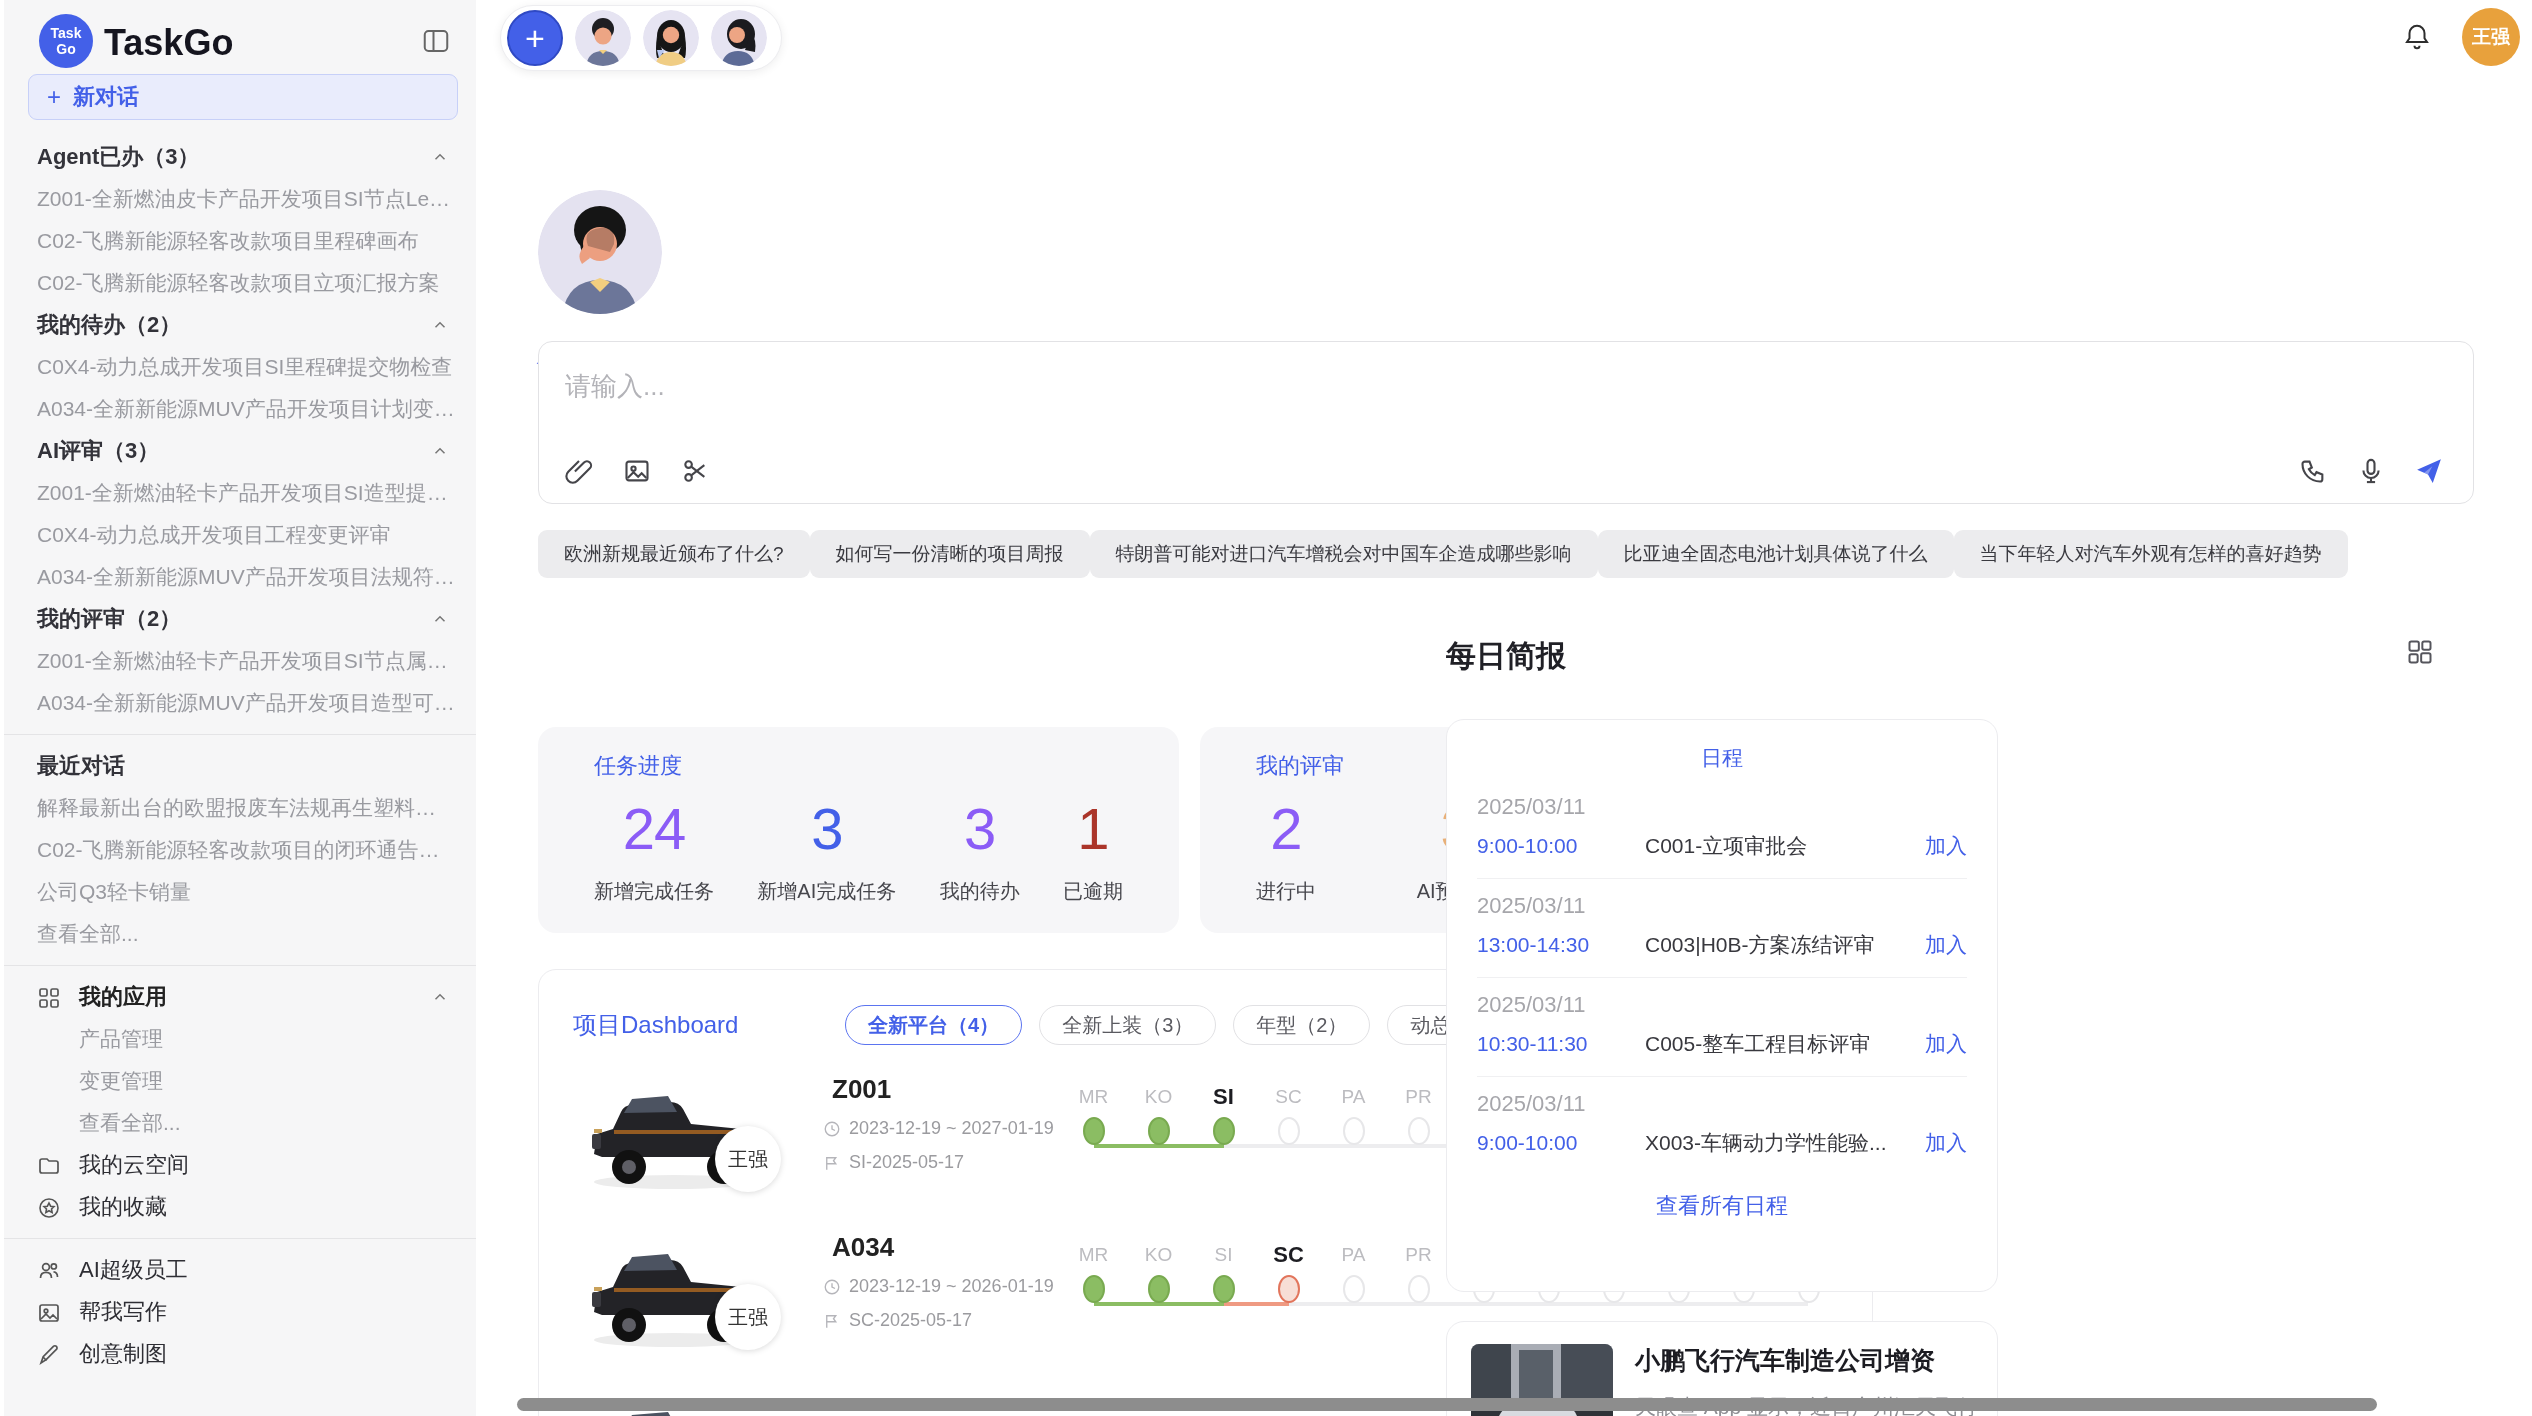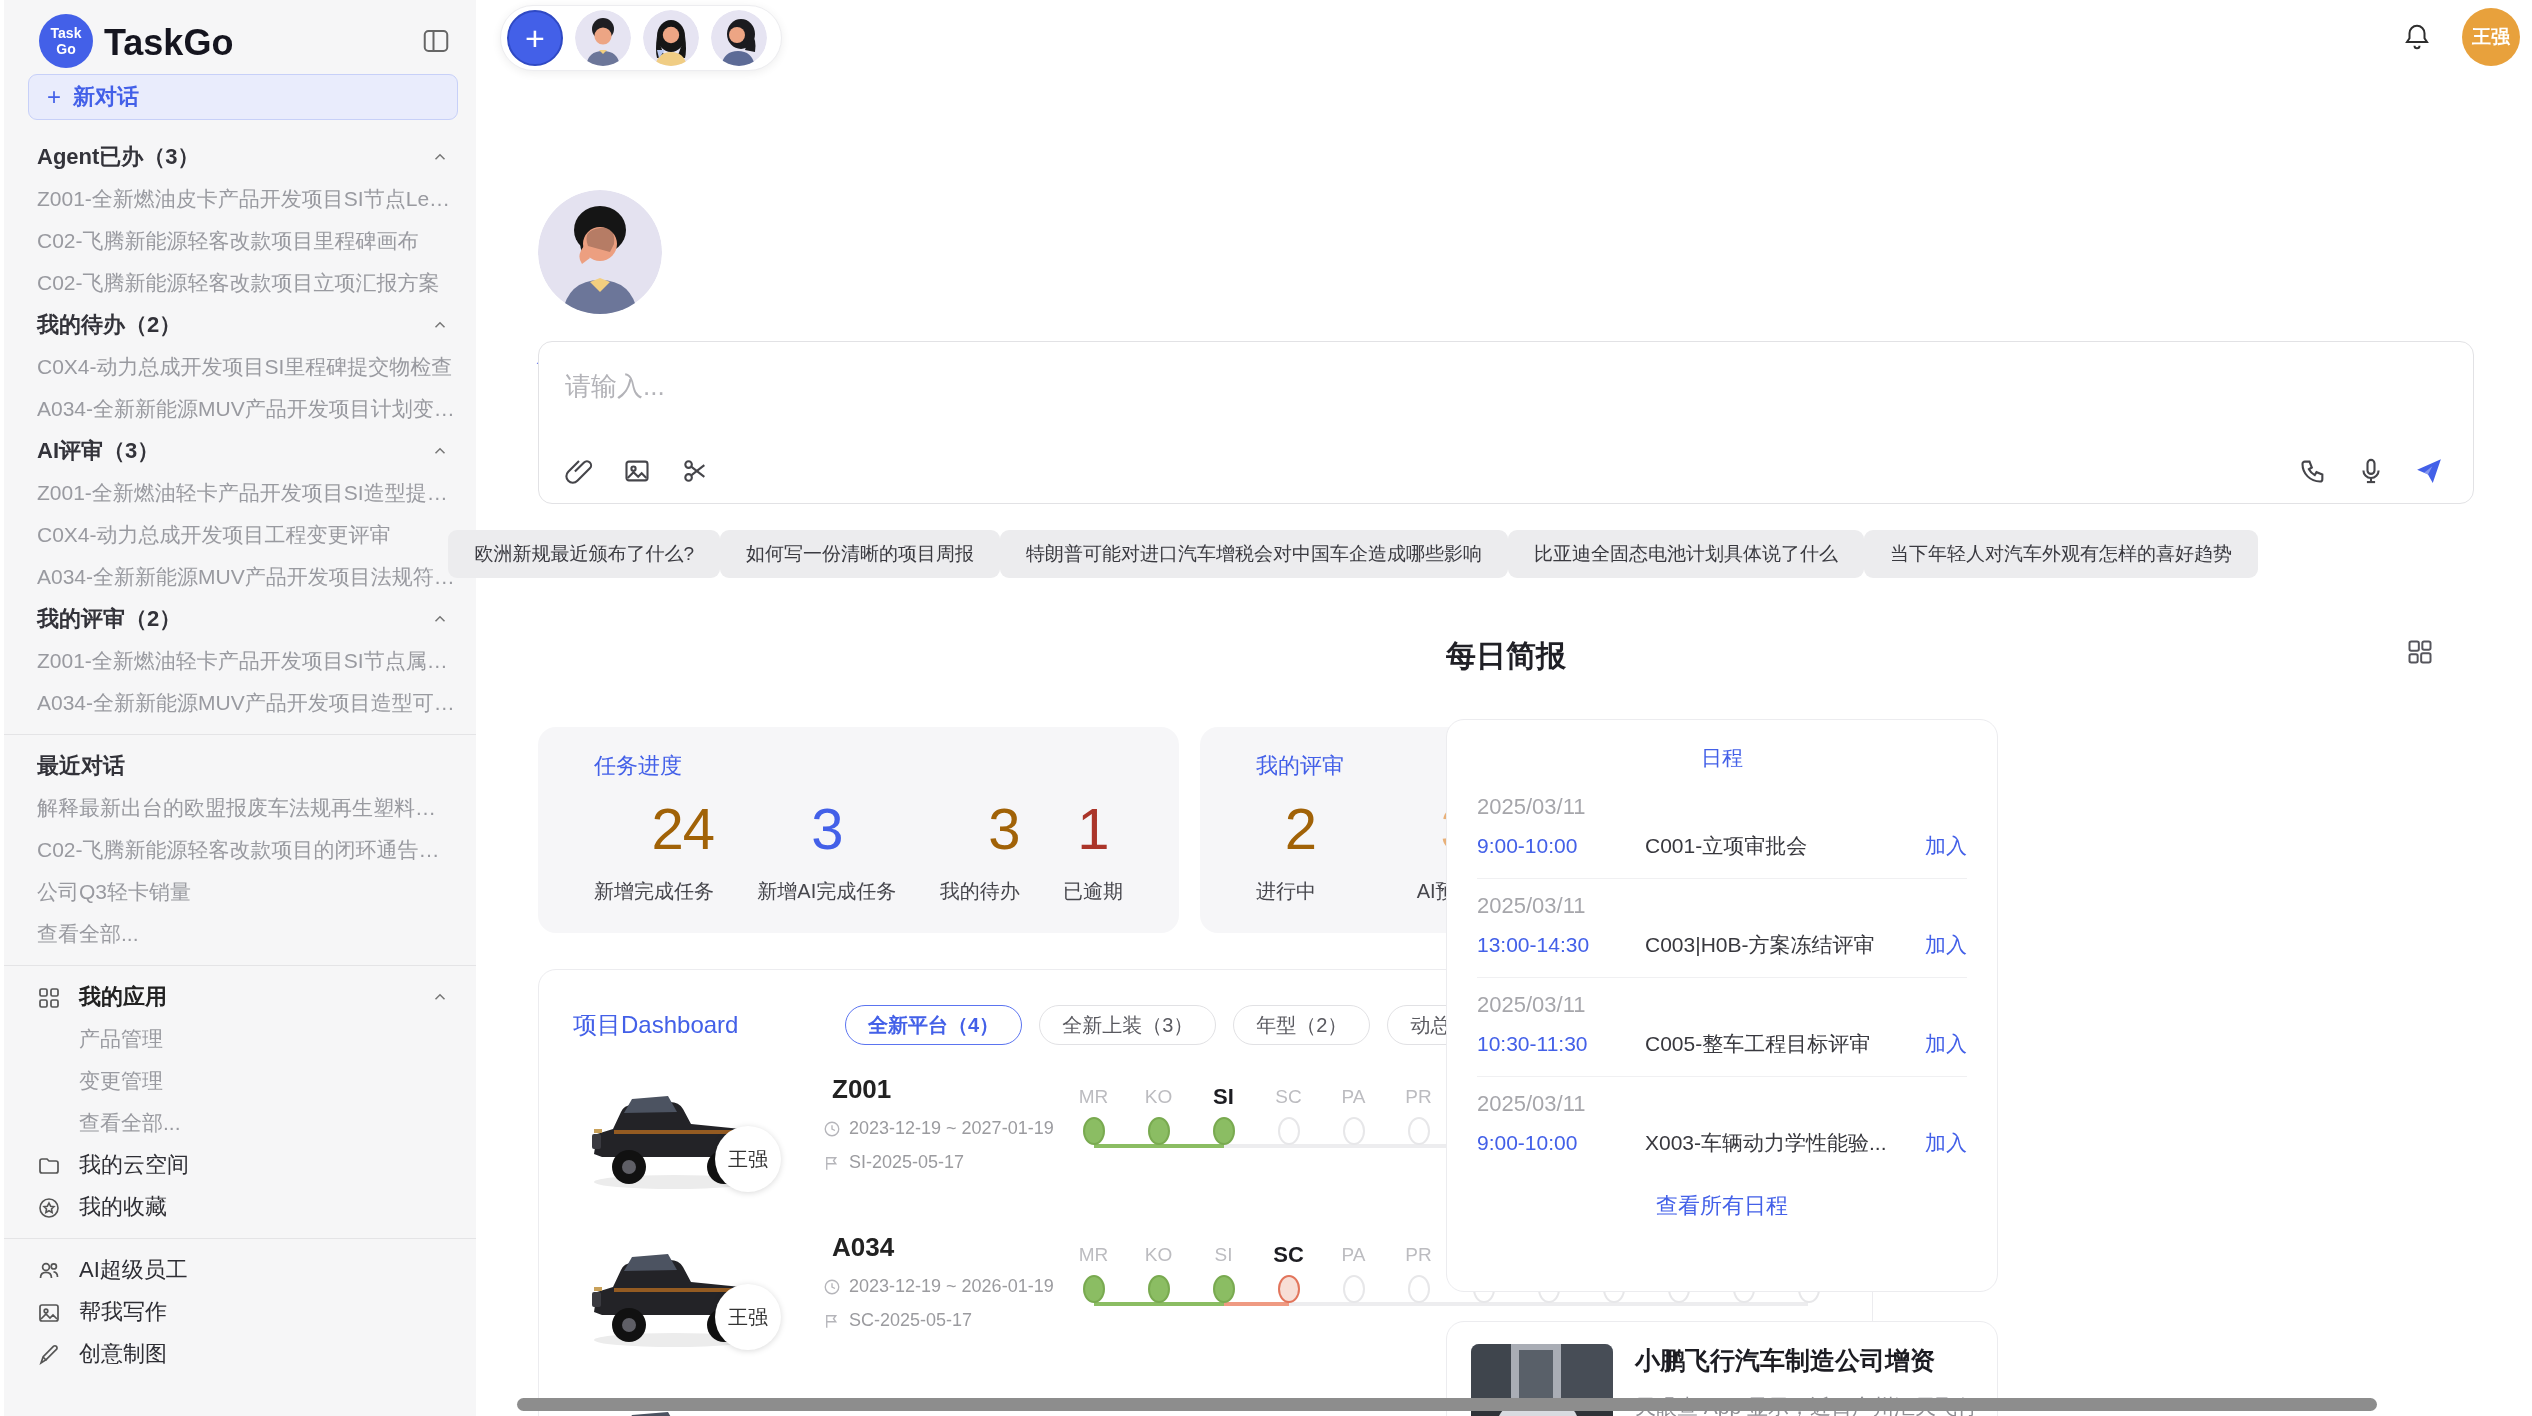--- a/index.html
+++ b/index.html
@@ -54,36 +54,36 @@
     border:1px solid #e2e2e5; border-radius:14px; }
   .chat-input { position:absolute; left:26px; top:22px; width:1600px; height:44px; border:none; outline:none;
     font-size:26px; color:#333; background:transparent; font-family:inherit; }
   .chat-input::placeholder { color:#b3b3b8; }
   .in-icons-left { position:absolute; left:22px; bottom:14px; display:flex; gap:22px; }
   .in-icons-right { position:absolute; right:26px; bottom:14px; display:flex; gap:22px; align-items:center; }
   .icon-btn { background:none; border:none; color:#45454a; cursor:pointer; width:36px; height:36px;
     display:flex; align-items:center; justify-content:center; }
   .icon-btn.blue { color:#4360e8; }
 
-  .chips { position:absolute; left:62px; top:530px; width:1720px; display:flex; justify-content:flex-end; }
+  .chips { position:absolute; left:62px; top:530px; width:1720px; display:flex; justify-content:space-between; }
   .chip { height:48px; line-height:48px; padding:0 26px; background:#ececee; border:none; border-radius:9px;
     font-size:19px; color:#3a3a40; white-space:nowrap; cursor:pointer; font-family:inherit; }
 
   .brief-head { position:absolute; left:62px; top:636px; width:1936px; text-align:center; }
   .brief-title { font-size:30px; font-weight:700; color:#202026; }
   .brief-grid { position:absolute; right:40px; top:2px; color:#55555c; background:none; border:none; cursor:pointer; }
 
   .stat-card { position:absolute; top:727px; height:206px; background:#f6f6f8; border-radius:18px; padding:24px 56px; }
   .stat-card.one { left:62px; width:641px; }
   .stat-card.two { left:724px; width:673px; }
   .stat-title { font-size:22px; color:#4360e8; font-weight:500; }
   .stat-row { display:flex; justify-content:space-between; margin-top:14px; }
   .stat-col { text-align:center; }
   .stat-num { font-size:58px; font-weight:500; letter-spacing:-1px; }
-  .n-dark { color:#a16207;text-align:right; } .n-blue { color:#4360e8; } .n-red { color:#ab352a; }
+  .n-dark { color:#8b5cf6; } .n-blue { color:#4360e8; } .n-red { color:#ab352a; }
   .n-tan { color:#e8b078; } .n-red2 { color:#c8503e; }
   .stat-lab { margin-top:16px; font-size:20px; color:#46464c; }
 
   .dash-card { position:absolute; left:62px; top:969px; width:1335px; height:620px; background:#fff;
     border:1px solid #ececef; border-radius:18px; overflow:hidden; }
   .dash-head { display:flex; align-items:center; height:100px; padding:10px 0 0 34px; }
   .dash-title { font-size:24px; color:#4360e8; font-weight:500; width:272px; }
   .tabs { display:flex; gap:17px; }
   .tab { height:40px; line-height:38px; padding:0 22px; border-radius:20px; font-size:20px; cursor:pointer;
     background:#fff; border:1px solid #e1e1e4; color:#5a5a60; font-family:inherit; white-space:nowrap; }

